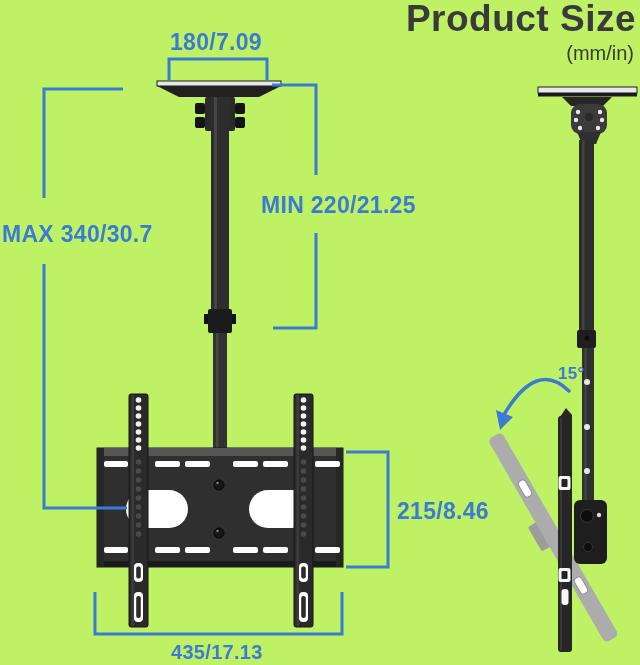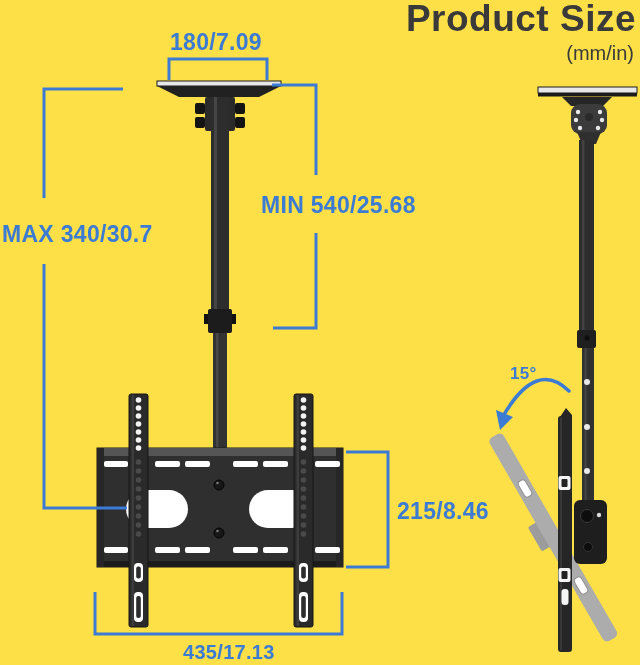--- a/index.html
+++ b/index.html
@@ -1,33 +1,33 @@
 <!DOCTYPE html>
 <html><head>
 <meta charset="utf-8">
 <style>
   html,body{margin:0;padding:0;background:#ffffff;}
   .canvas{
-    position:relative;width:640px;height:665px;background:#fde047;
+    position:relative;width:640px;height:665px;background:#bef264;
     font-family:"Liberation Sans",sans-serif;overflow:hidden;
   }
   .scene{position:absolute;left:0;top:0;}
   .title{
     position:absolute;top:-2px;right:4px;
     font-size:37px;font-weight:bold;color:#3a3a3a;letter-spacing:0.5px;white-space:nowrap;
   }
   .unit{
     position:absolute;top:42px;right:6px;
     font-size:20px;color:#3a3a3a;white-space:nowrap;
   }
   .dim-label{
     position:absolute;color:#3c7bd4;font-weight:bold;font-size:23px;
     letter-spacing:0.3px;white-space:nowrap;
   }
-  .dim-label.small{font-size:17px;}
+  .dim-label.small{font-size:17px;margin-left:48px;}
   .dim-label.big{font-size:20px;}
 </style>
 </head>
 <body>
 
 <div class="canvas">
 
   <svg class="scene" width="640" height="665" viewBox="0 0 640 665">
 
     <g>
@@ -223,20 +223,20 @@
     </g>
   </svg>
 
   <div class="title">Product Size</div>
   <div class="unit">(mm/in)</div>
 
   <div class="dim-label" style="left:170px;top:29px;">180/7.09</div>
 
   <div class="dim-label" style="left:2px;top:221px;">MAX 340/30.7</div>
 
-  <div class="dim-label" style="left:261px;top:192px;">MIN 540/25.68</div>
+  <div class="dim-label" style="left:261px;top:192px;">MIN 220/21.25</div>
 
   <div class="dim-label" style="left:397px;top:498px;text-align:center;">215/8.46</div>
 
-  <div class="dim-label big" style="left:171px;top:641px;margin-left:12px;">435/17.13</div>
+  <div class="dim-label big" style="left:171px;top:641px;">435/17.13</div>
 
   <div class="dim-label small" style="left:510px;top:364px;">15°</div>
 </div>
 
 </body></html>

